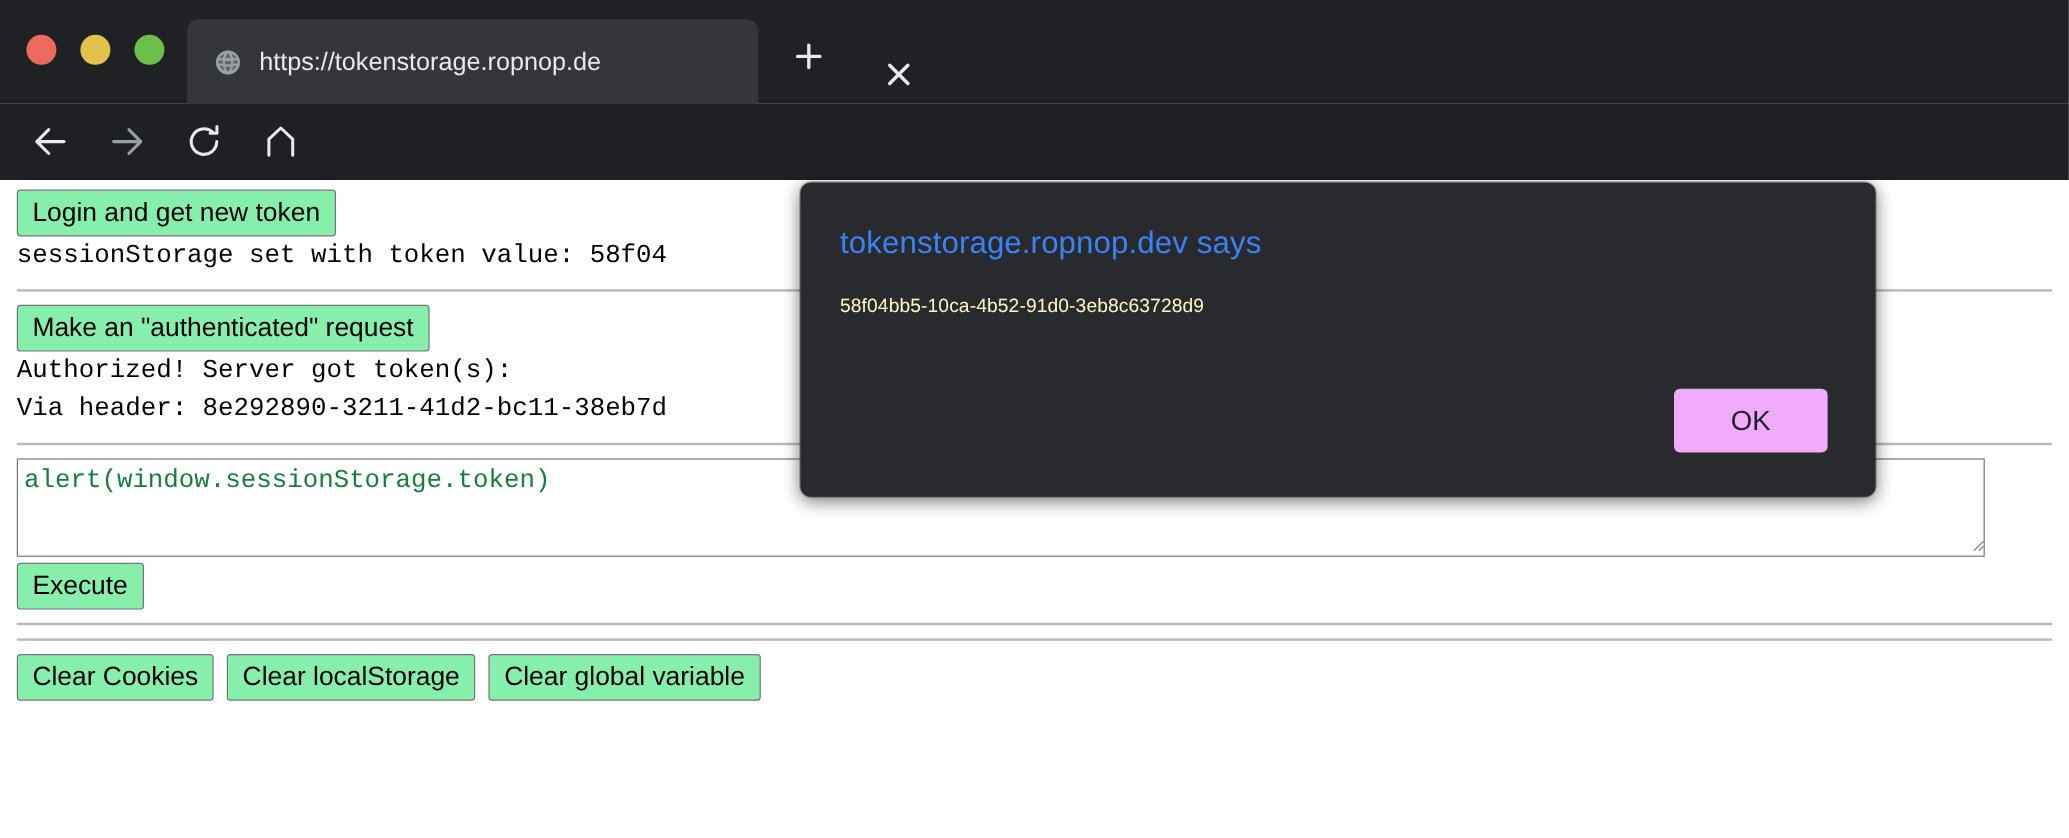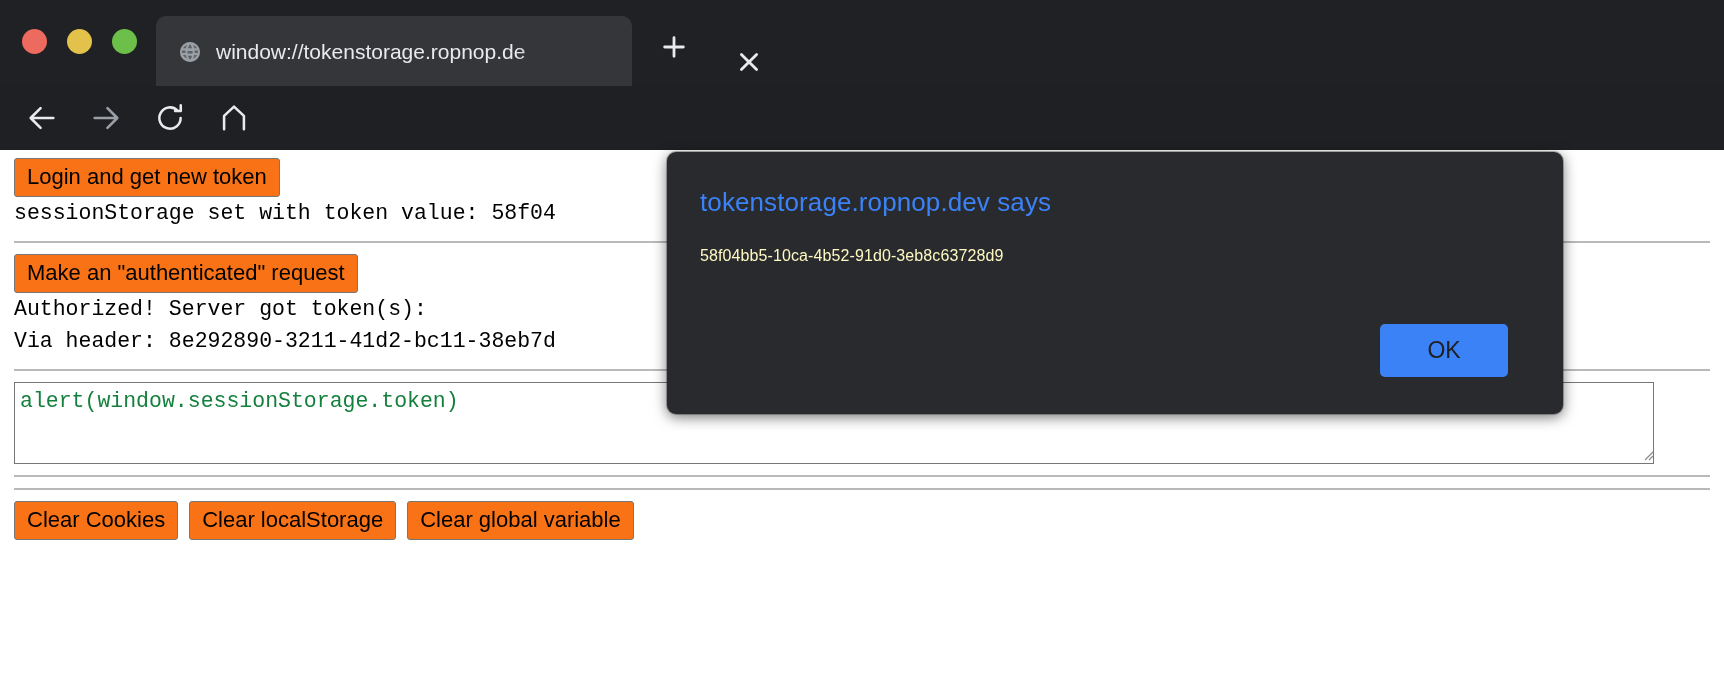--- a/index.html
+++ b/index.html
@@ -85,21 +85,21 @@
     position: absolute; left: 0; top: 150px; width: 1724px; height: 548px;
     background: #ffffff;
     font-family: "Liberation Sans", sans-serif;
     padding: 8px 0 0 0;
   }
   .pg-btn {
     display: inline-block;
     font-family: "Liberation Sans", sans-serif;
     font-size: 22px;
     color: #000;
-    background: #f97316;
+    background: #86efac;
     border: 1px solid #767676;
     border-radius: 3px;
     padding: 5px 12px 6px 12px;
     margin: 0;
     line-height: 1.18;
   }
   .mono {
     font-family: "Liberation Mono", "DejaVu Sans Mono", monospace;
     font-size: 21.5px;
     color: #000;
@@ -142,23 +142,23 @@
   }
   .dlg-title {
     position: absolute; left: 33px; top: 35px;
     font-size: 26px; color: #3b82f6; letter-spacing: .1px;
   }
   .dlg-message {
     position: absolute; left: 33px; top: 95px;
     font-size: 16px; color: #fef9c3; letter-spacing: .1px;
   }
   .dlg-ok {
-    position: absolute; left: 713px; top: 172px;
+    position: absolute; left: 728px; top: 172px;
     width: 128px; height: 53px;
-    background: #3b82f6; color: #202124;
+    background: #f0abfc; color: #202124;
     border: none; border-radius: 5px;
     font-family: "Liberation Sans", sans-serif;
     font-size: 23px; cursor: pointer;
   }
 </style>
 </head>
 <body>
 
 <div id="browser">
 
@@ -170,21 +170,21 @@
       <span class="light green"></span>
     </div>
 
     <div class="tab">
       <span class="tab-favicon">
         <svg viewBox="0 0 24 24" width="24" height="24">
           <circle cx="12" cy="12" r="10" fill="#5f6368"></circle>
           <path d="M12 2a10 10 0 0 0 0 20 10 10 0 0 0 0-20zm0 2.2c.9 1 1.7 2.4 2.1 4.1H9.9c.4-1.7 1.2-3.1 2.1-4.1zM7.8 8.3H4.9a8 8 0 0 1 4.2-3.6 12 12 0 0 0-1.3 3.6zm-3.6 2.2h3.3c-.1.8-.1 1.6 0 2.4H4.2a8 8 0 0 1 0-2.4zm.7 4.6h2.9c.3 1.3.7 2.5 1.3 3.6a8 8 0 0 1-4.2-3.6zm7.1 4.7c-.9-1-1.7-2.4-2.1-4.1h4.2c-.4 1.7-1.2 3.1-2.1 4.1zm2.5-6.3H9.5a14 14 0 0 1 0-2.4h5c.1.8.1 1.6 0 2.4zm.5 5.2c.6-1.1 1-2.3 1.3-3.6h2.9a8 8 0 0 1-4.2 3.6zm1.6-5.8c.1-.8.1-1.6 0-2.4h3.3a8 8 0 0 1 0 2.4h-3.3zm-.3-4.6a12 12 0 0 0-1.3-3.6 8 8 0 0 1 4.2 3.6h-2.9z" fill="#9aa0a6"></path>
         </svg>
       </span>
-      <span class="tab-title">window://tokenstorage.ropnop.de</span>
+      <span class="tab-title">https://tokenstorage.ropnop.de</span>
       <span class="tab-close">
         <svg viewBox="0 0 24 24" width="26" height="26">
           <path d="M5 5 L19 19 M19 5 L5 19" stroke="#e8eaed" stroke-width="2.6" stroke-linecap="round" fill="none"></path>
         </svg>
       </span>
     </div>
 
     <span class="new-tab">
       <svg viewBox="0 0 24 24" width="28" height="28">
         <path d="M12 4 V20 M4 12 H20" stroke="#e8eaed" stroke-width="2.4" stroke-linecap="round" fill="none"></path>
@@ -267,20 +267,23 @@
 
     <div class="ta-wrap">
       <textarea class="ta" placeholder="" style="">alert(window.sessionStorage.token)</textarea>
       <span class="ta-grip">
         <svg viewBox="0 0 12 12" width="12" height="12">
           <path d="M11 3 L3 11 M11 7 L7 11" stroke="#8b8b8b" stroke-width="1.2"></path>
         </svg>
       </span>
     </div>
 
+    <div class="btnrow">
+      <button class="pg-btn">Execute</button>
+    </div>
 
     <hr class="sep">
     <hr class="sep">
 
     <div class="btnrow">
       <button class="pg-btn">Clear Cookies</button>
       <button class="pg-btn">Clear localStorage</button>
       <button class="pg-btn">Clear global variable</button>
     </div>
   </div>

